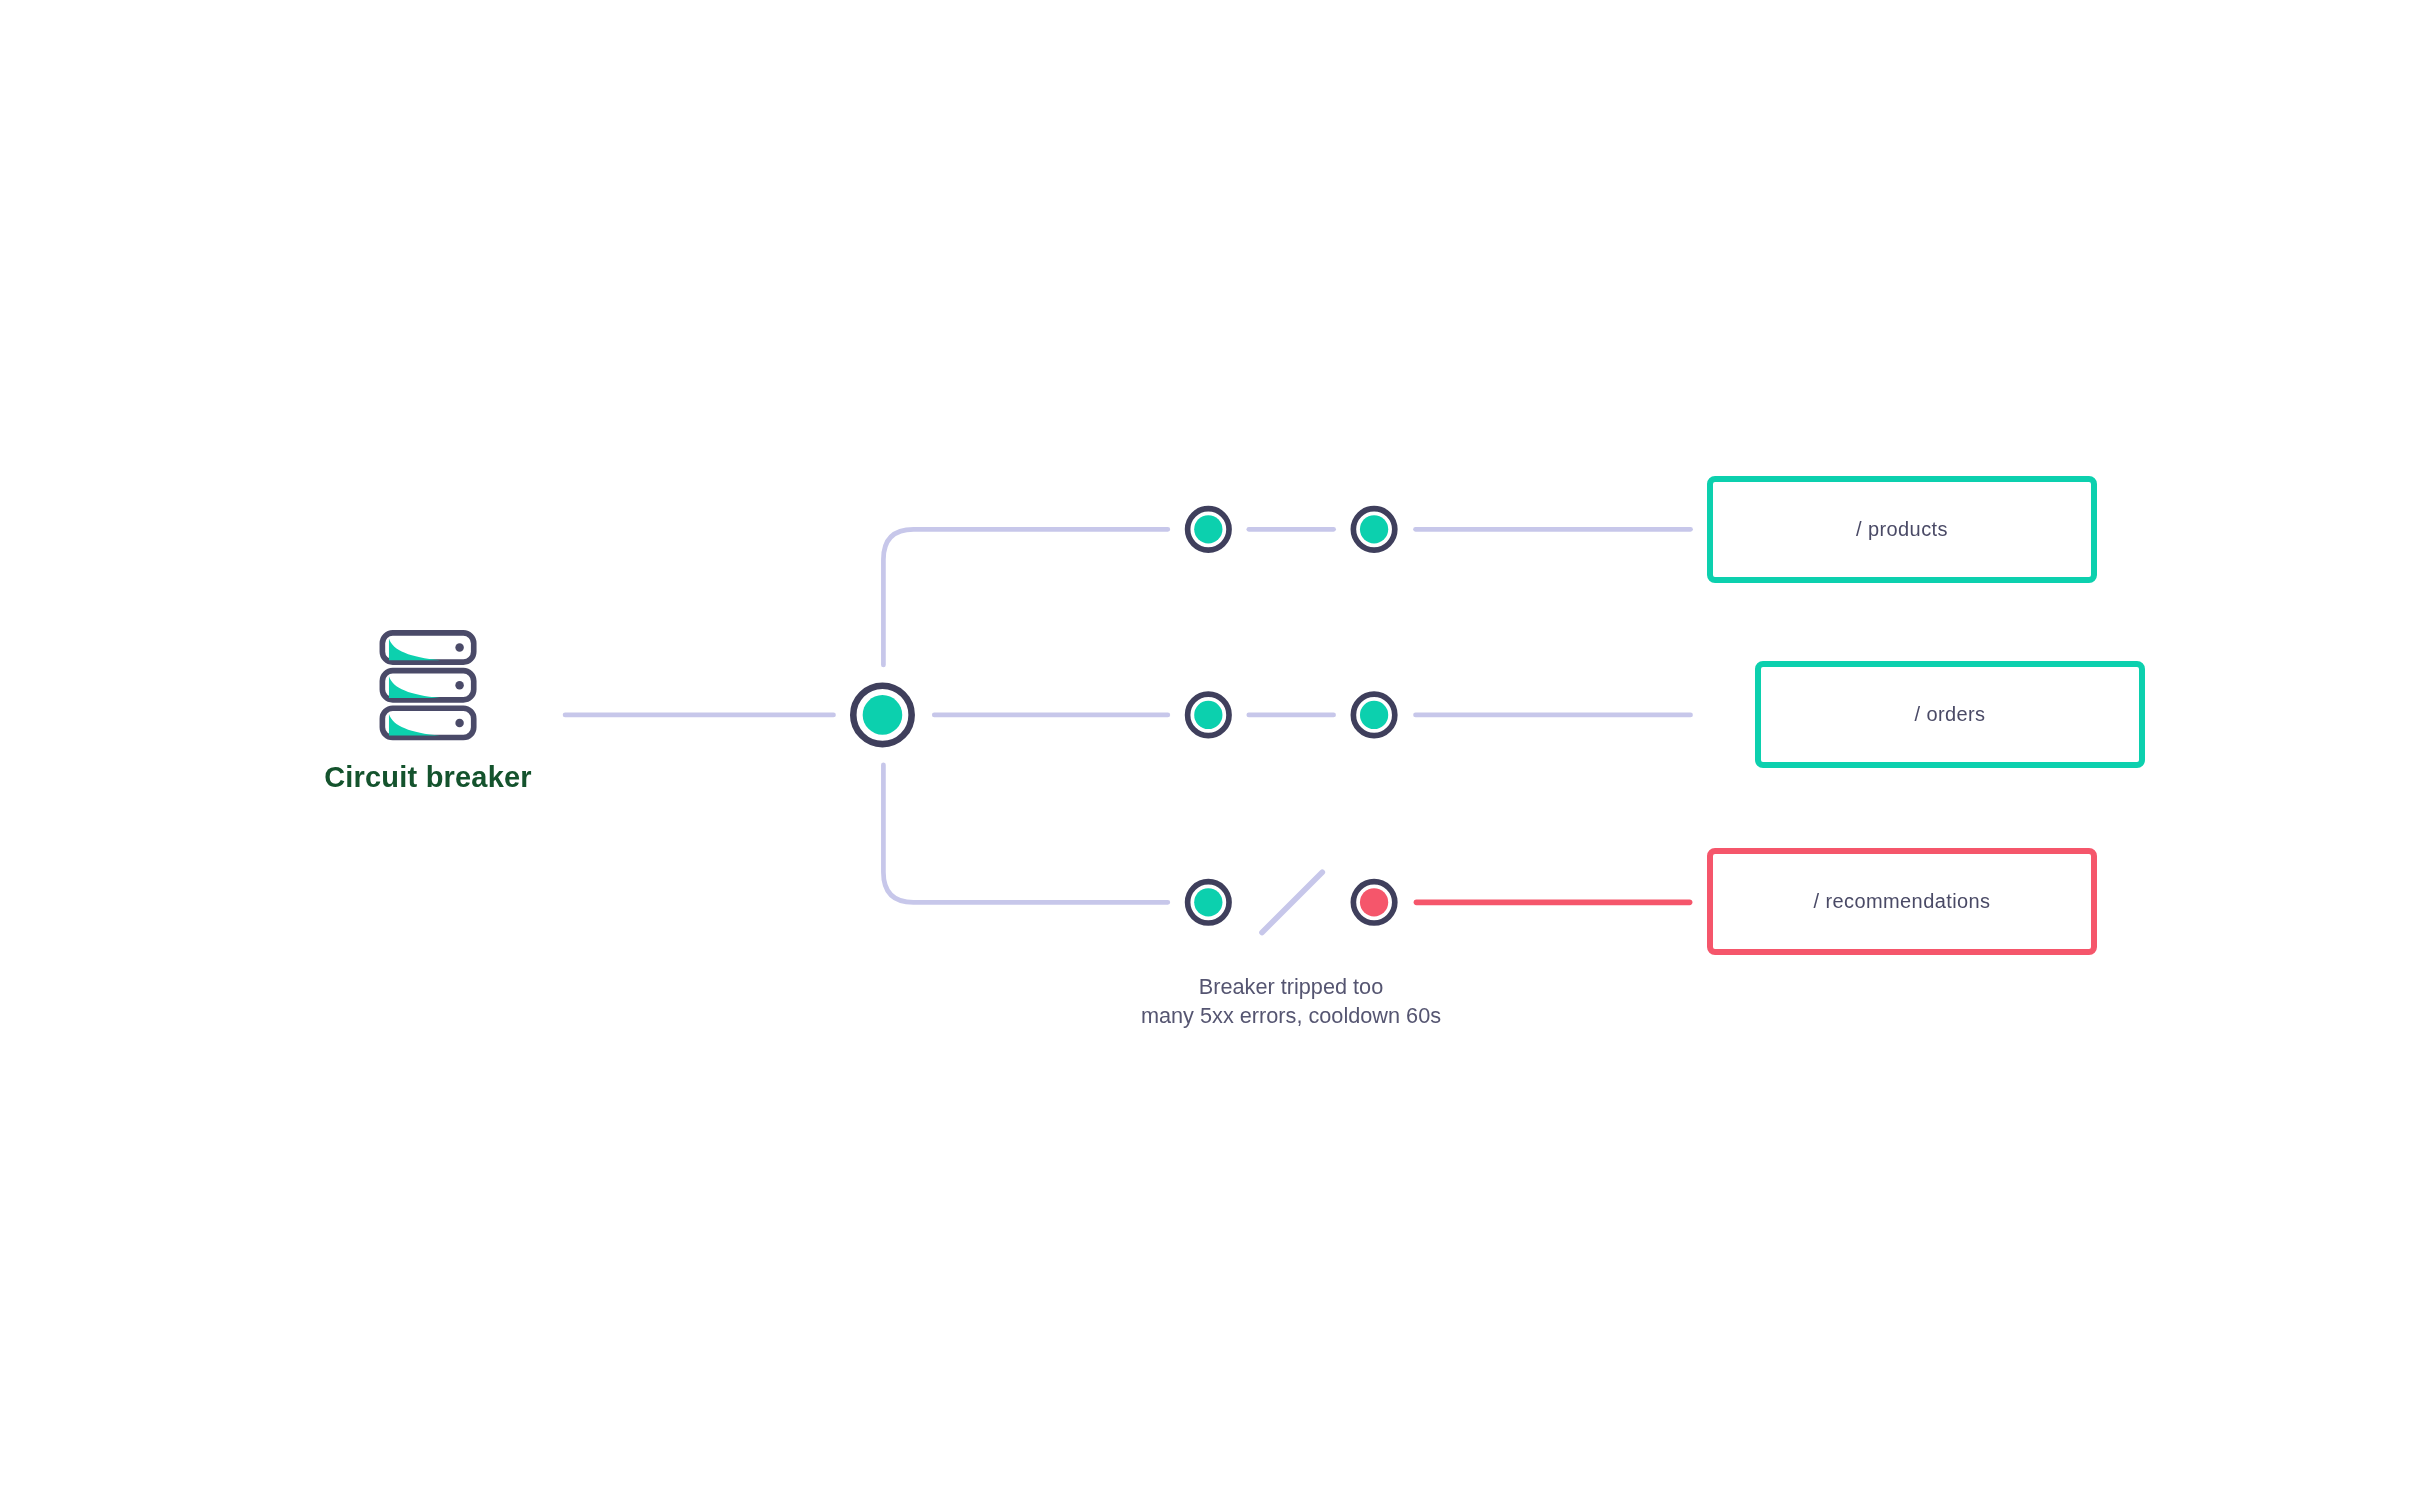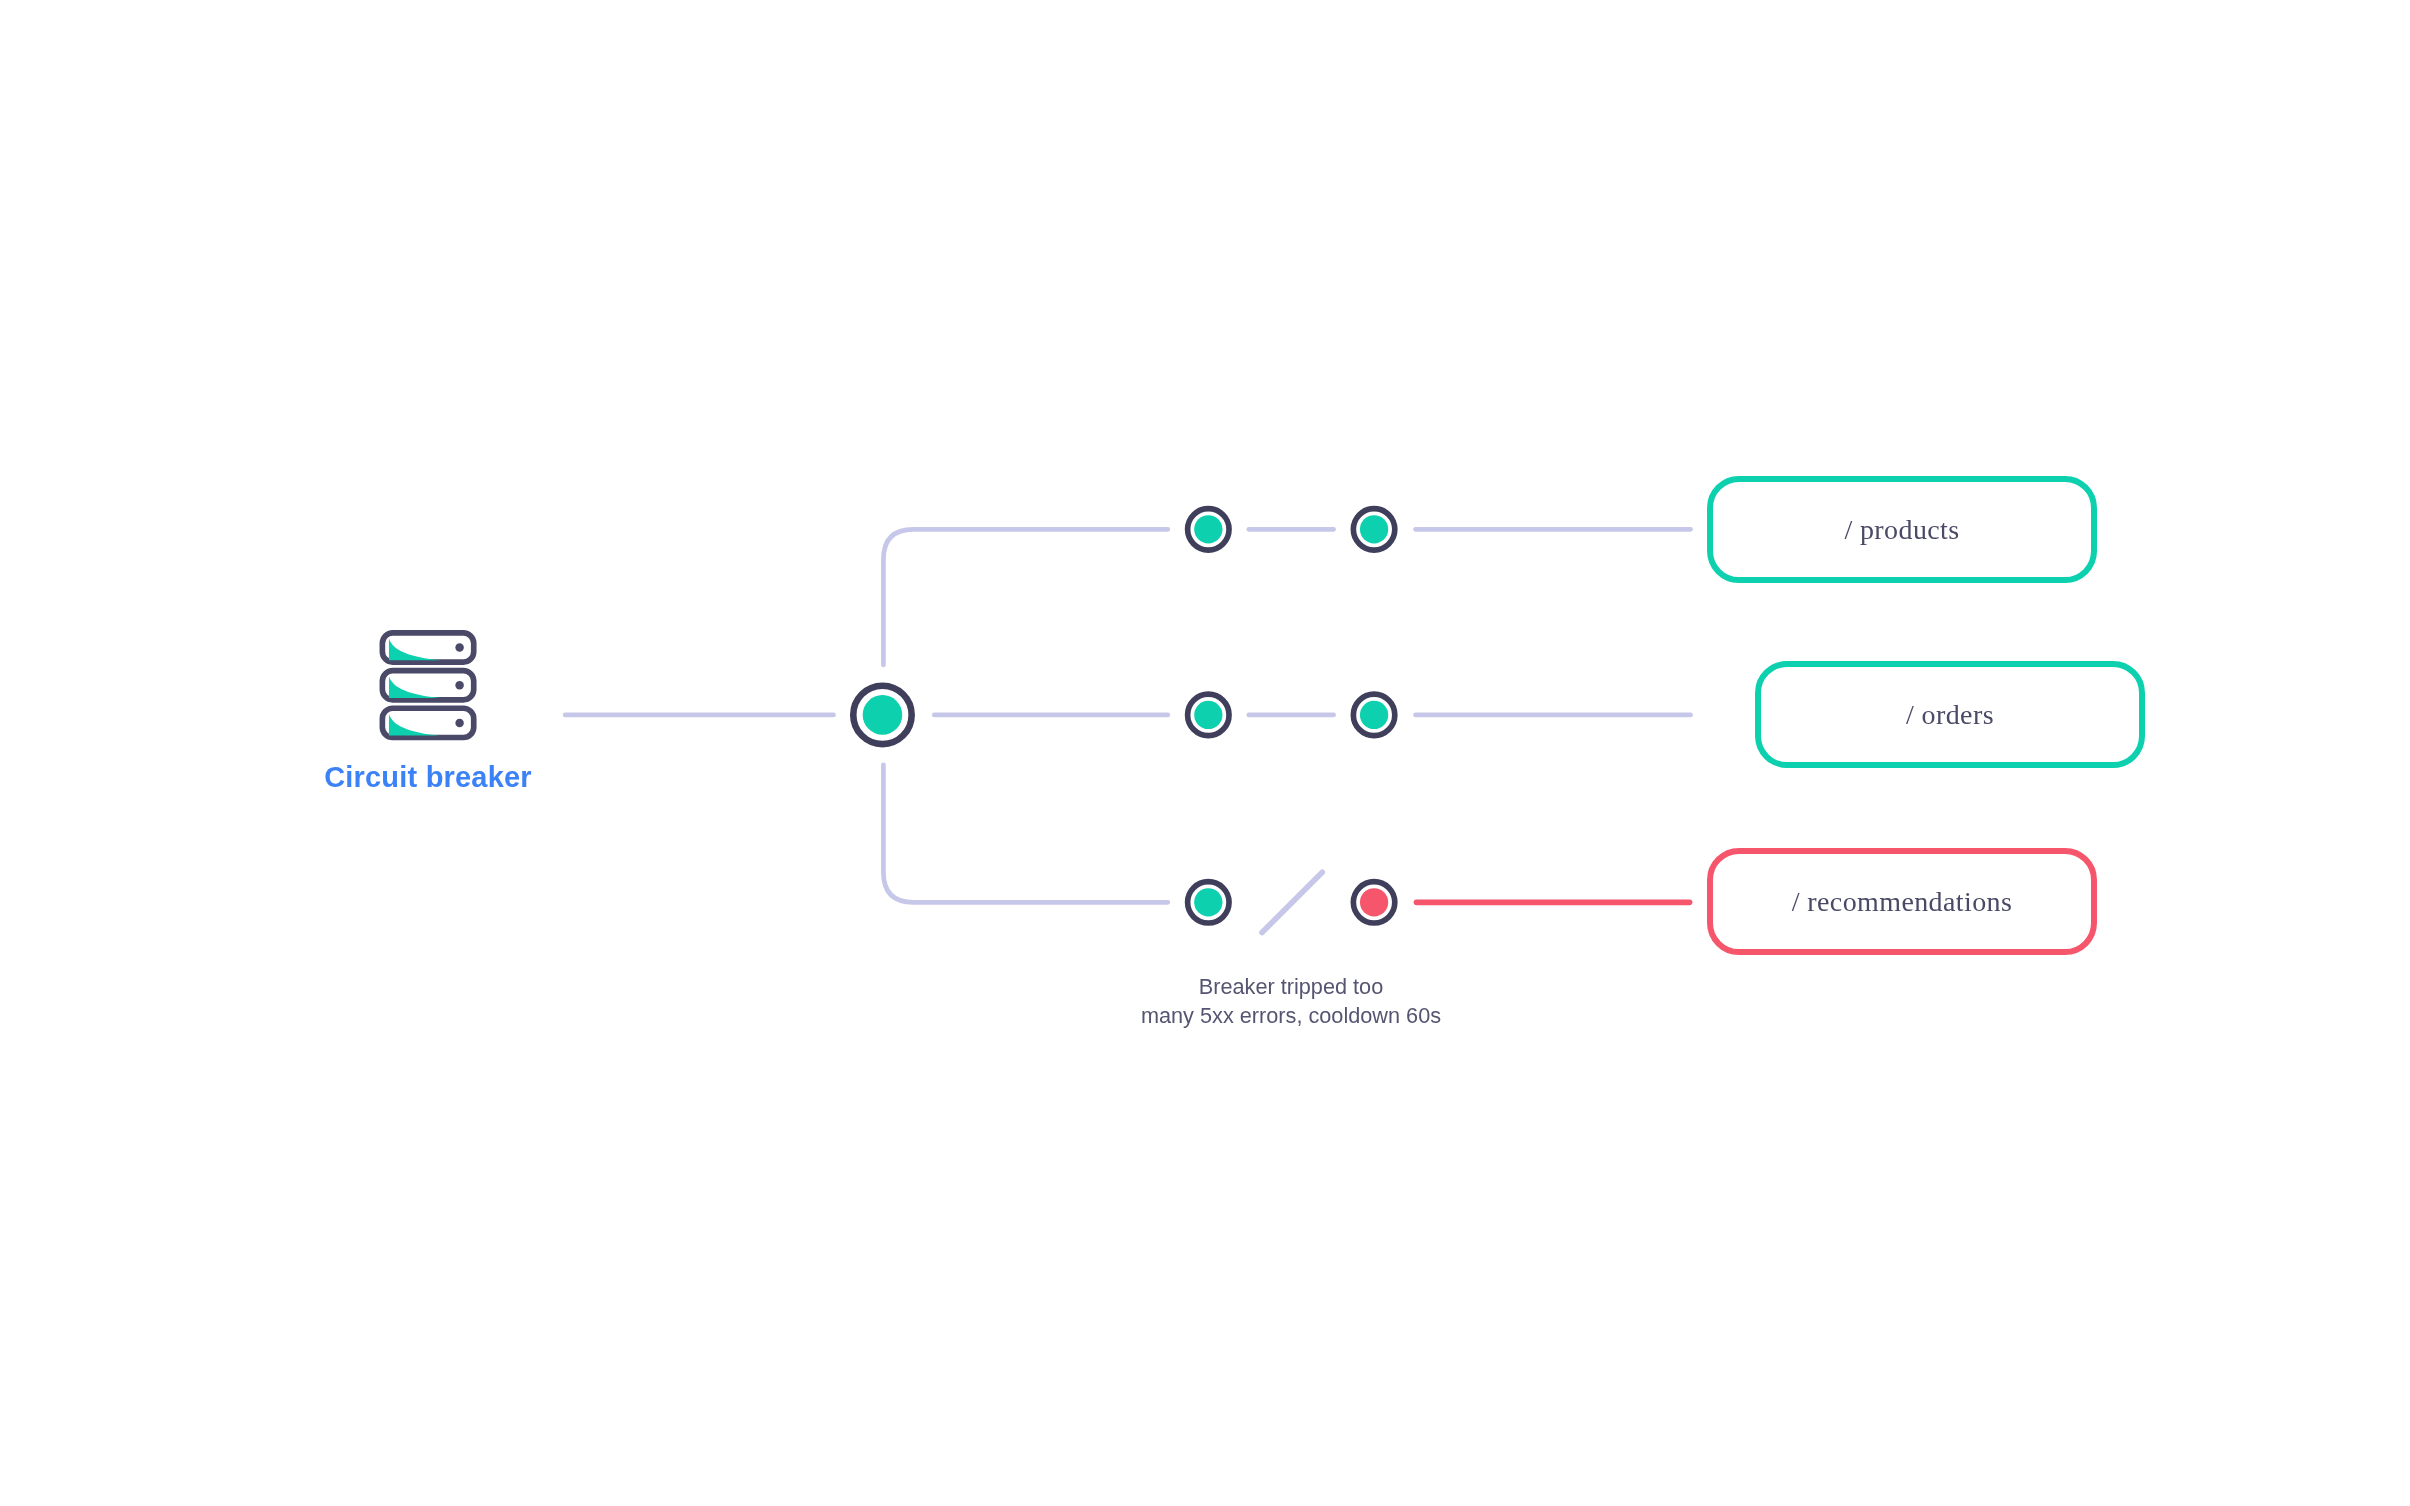--- a/index.html
+++ b/index.html
@@ -21,37 +21,37 @@
     top: 0;
   }
   .source-label {
     position: absolute;
     left: 287px;
     top: 761px;
     width: 282px;
     text-align: center;
     font-size: 29px;
     font-weight: 700;
-    color: #3b82f6;
+    color: #14532d;
     letter-spacing: 0.2px;
   }
   .endpoint-box {
     position: absolute;
     left: 1707px;
     width: 390px;
     height: 107px;
     box-sizing: border-box;
     background: #ffffff;
     border: 6.6px solid #0cd0ae;
-    border-radius: 32px;
+    border-radius: 8px;
     display: flex;
     align-items: center;
     justify-content: center;
-    font-family: Liberation Serif, serif;
-    font-size: 28px;
+    font-family: Liberation Sans, sans-serif;
+    font-size: 20px;
     font-weight: 500;
     color: #4a4a66;
     letter-spacing: 0.4px;
   }
   .endpoint-box--products { top: 476px; }
   .endpoint-box--orders { top: 661px; margin-left: 48px; }
   .endpoint-box--recommendations { top: 848px; border-color: #f5566b; text-align: center; }
   .note {
     position: absolute;
     left: 1046px;

